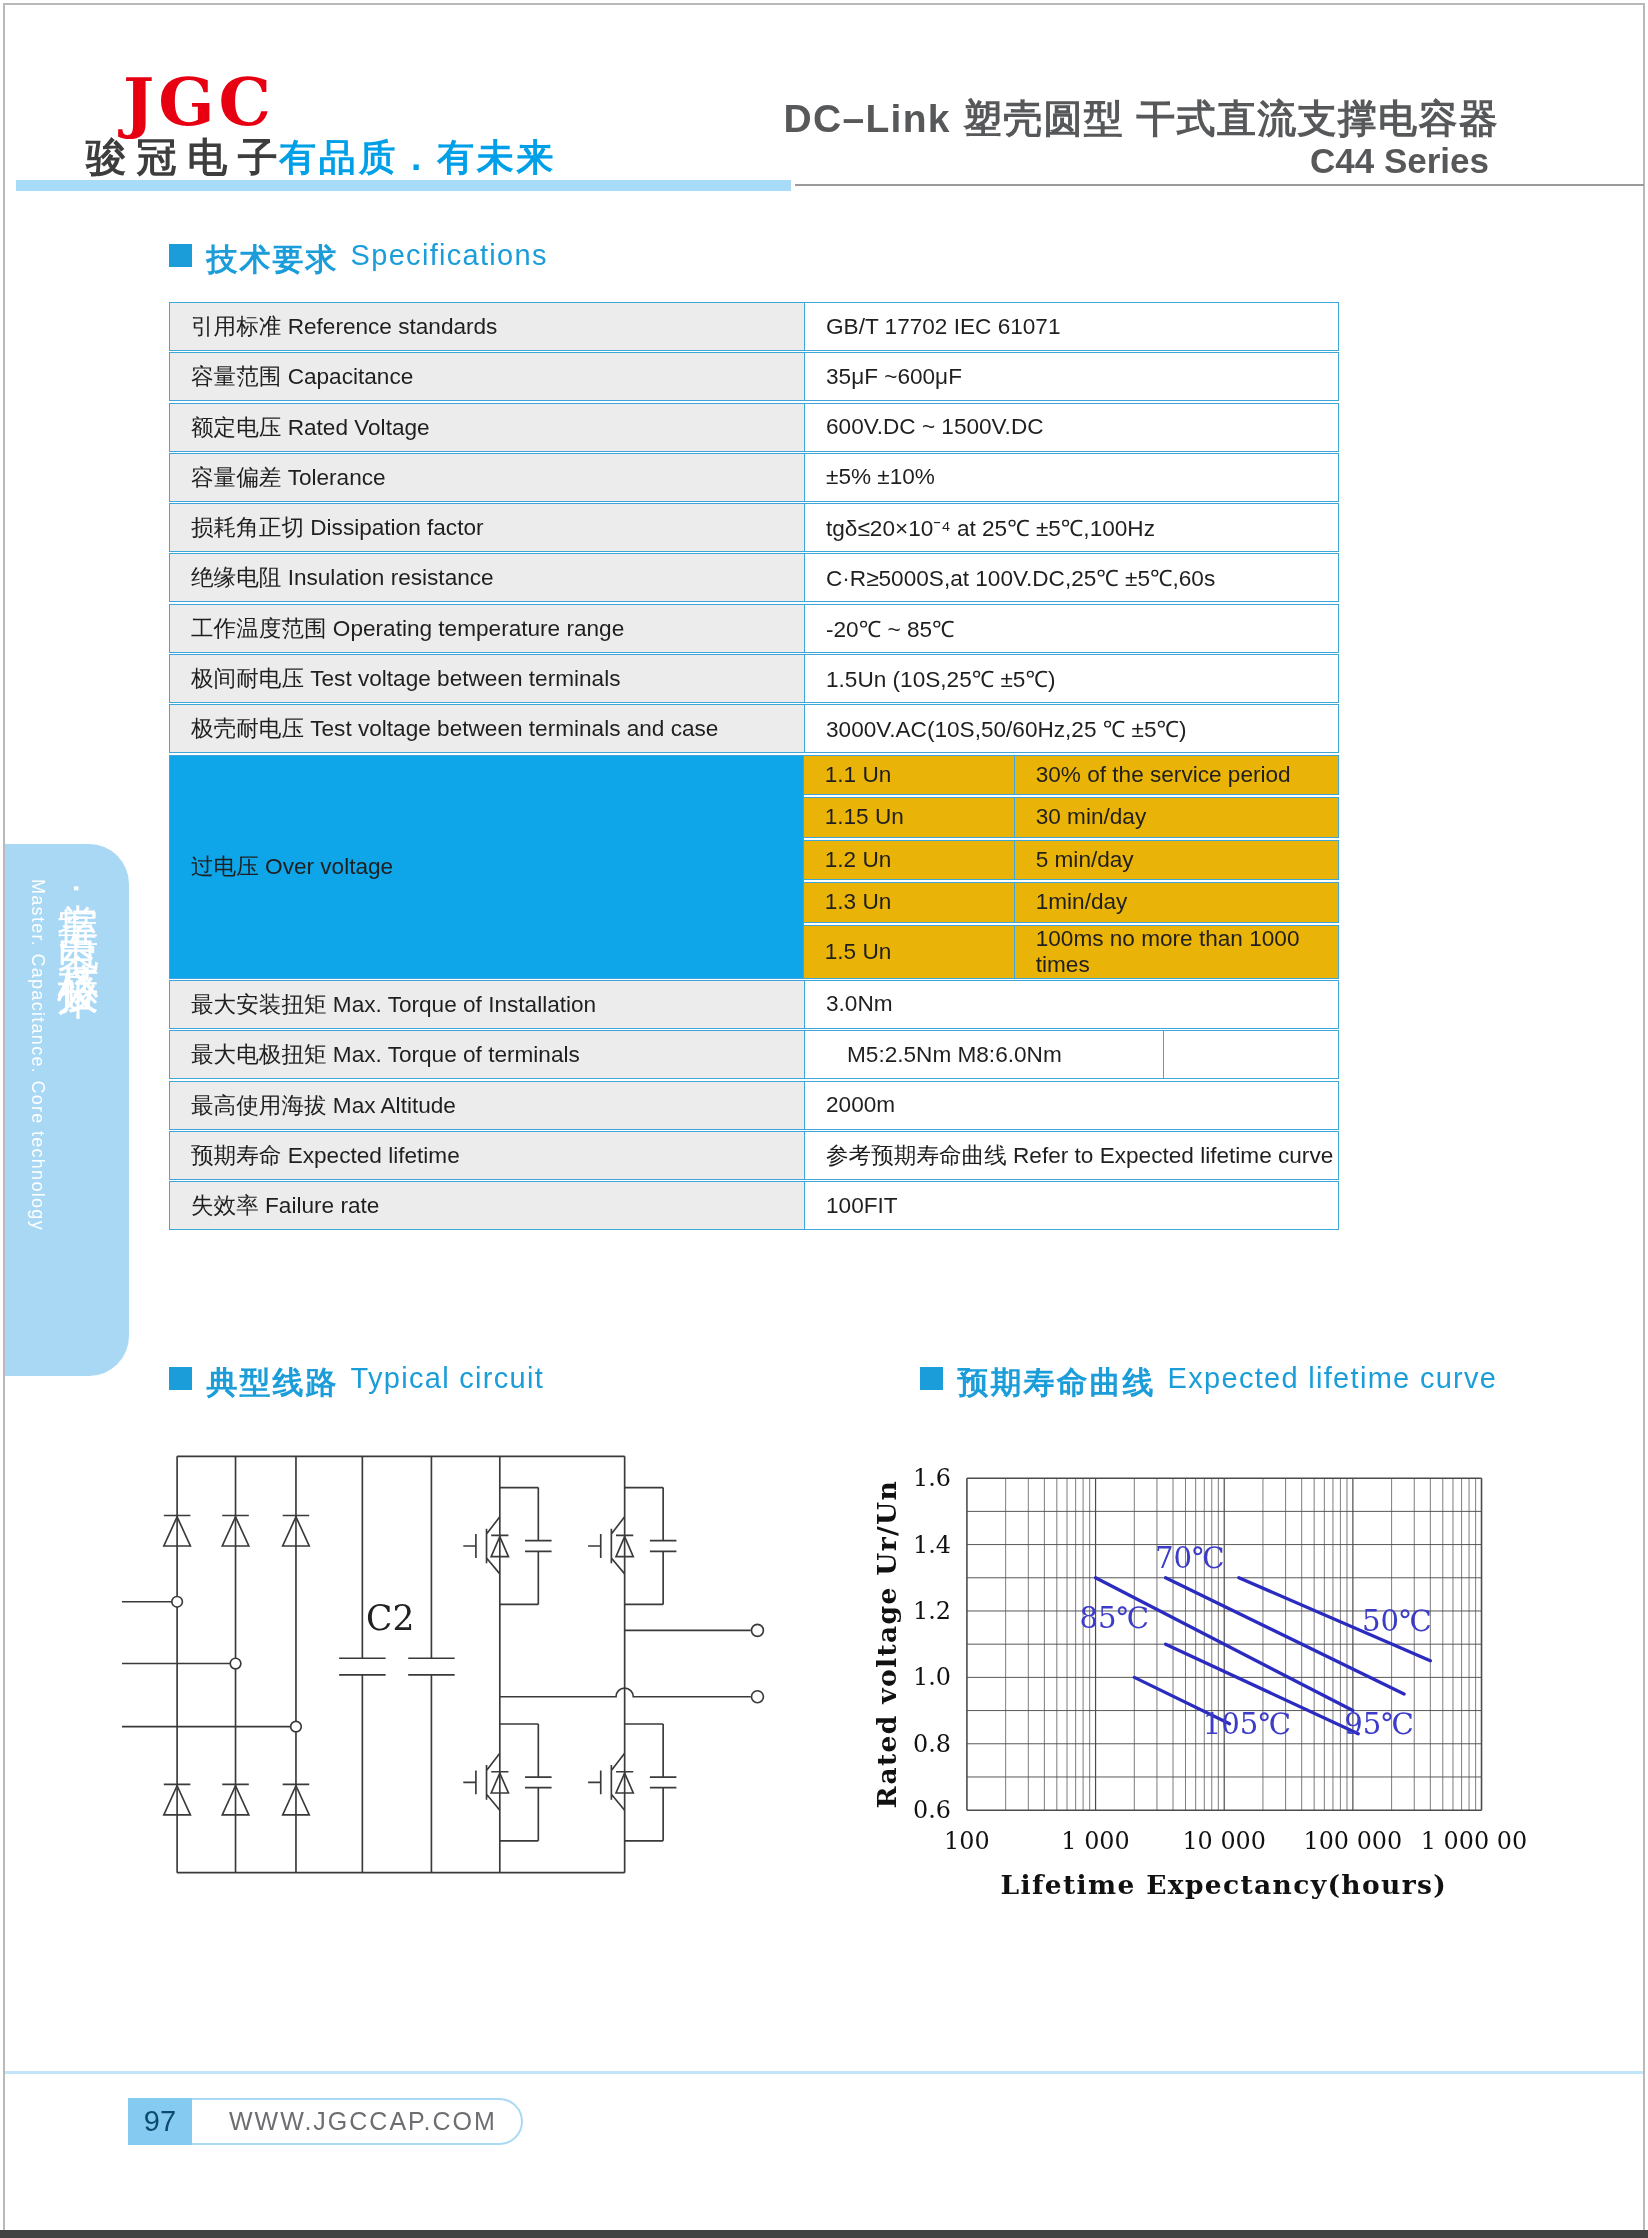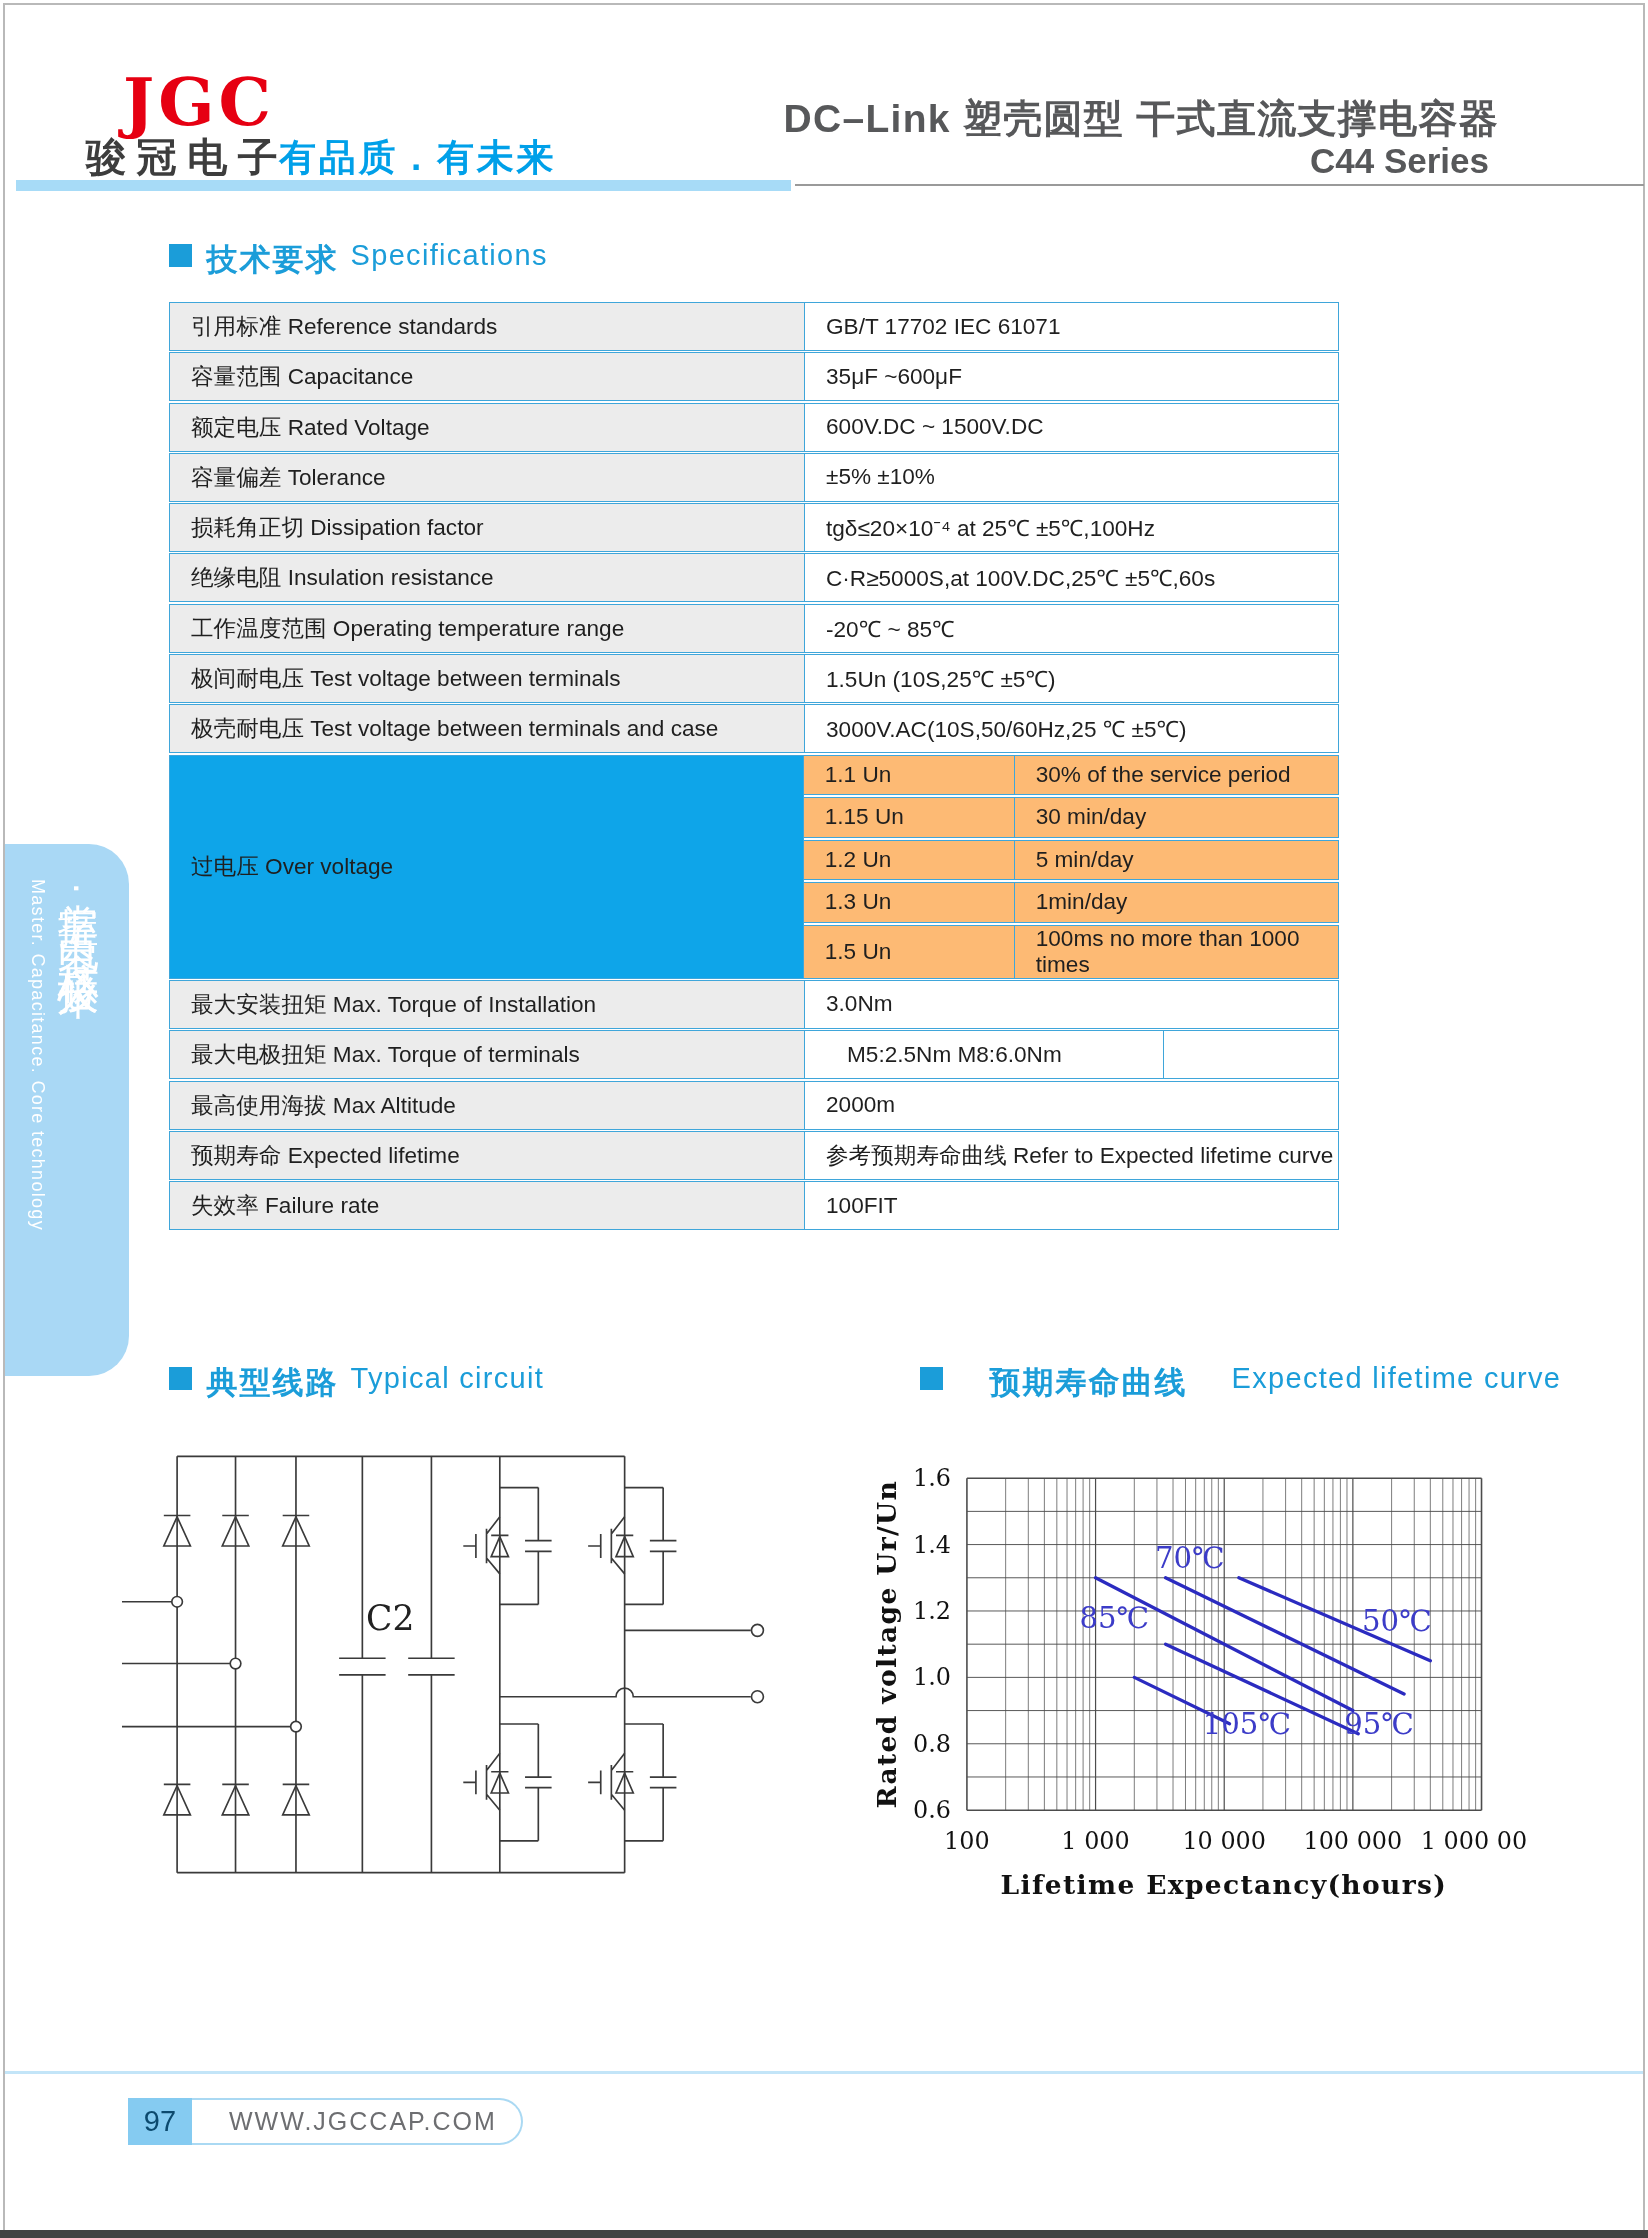--- a/index.html
+++ b/index.html
@@ -38,21 +38,21 @@
         align-items:center;padding-left:21px;box-sizing:border-box;}
   .srow .val{flex:1;display:flex;align-items:center;padding-left:21px;box-sizing:border-box;}
   .spec-table, .srow, .ovblock{font-size:22.6px;color:#1f1f1f;}
   .val-split{padding-left:0;}
   .val-split .vseg{width:338px;height:100%;display:flex;align-items:center;
         padding-left:21px;box-sizing:border-box;border-right:1.3px solid #3fa6da;}
   .ovblock{display:flex;margin-bottom:1.3px;height:224px;}
   .ovblock .ovlab{width:635px;background:#0ea5e9;border:1.3px solid #3fa6da;display:flex;
         align-items:center;padding-left:21px;box-sizing:border-box;}
   .ovrows{flex:1;display:flex;flex-direction:column;margin-left:-1.3px;}
-  .ovrow{flex:1;display:flex;border:1.3px solid #3fa6da;box-sizing:border-box;margin-bottom:2px;background:#fdba74;}
+  .ovrow{flex:1;display:flex;border:1.3px solid #3fa6da;box-sizing:border-box;margin-bottom:2px;background:#eab308;}
   .ovrow:last-child{margin-bottom:0;}
   .ovrow .ovun{width:211px;display:flex;align-items:center;padding-left:21px;
         box-sizing:border-box;border-right:1.3px solid #3fa6da;}
   .ovrow .ovcond{flex:1;display:flex;align-items:center;padding-left:21px;box-sizing:border-box;}
 
   
   .side-tab{position:absolute;left:4.7px;top:844px;width:124px;height:532px;background:#a9d8f5;
         border-radius:0 40px 40px 0;display:flex;flex-direction:row;justify-content:center;}
   .side-en{writing-mode:vertical-rl;color:#ffffff;font-size:18px;letter-spacing:1.3px;
         padding-top:35px;margin-right:4px;}
@@ -193,21 +193,21 @@
       <div class="val">100FIT</div>
     </div>
   </div>
 
   <div class="sec" style="left:169px;top:1362px;">
     <div class="sq"></div>
     <div class="cn">典型线路</div>
     <div class="en">Typical  circuit</div>
   </div>
 
-  <div class="sec" style="left:920px;top:1362px;gap:32px;">
+  <div class="sec" style="left:920px;top:1362px;">
     <div class="sq"></div>
     <div class="cn">预期寿命曲线</div>
     <div class="en">Expected  lifetime  curve</div>
   </div>
 
   <svg class="circuit-svg" width="664" height="459" viewBox="0 0 1000 690">
     <g stroke="#3a3a3a" stroke-width="2.5" fill="none">
 
       <path d="M86 21 H760 M86 648 H760"></path>
 

